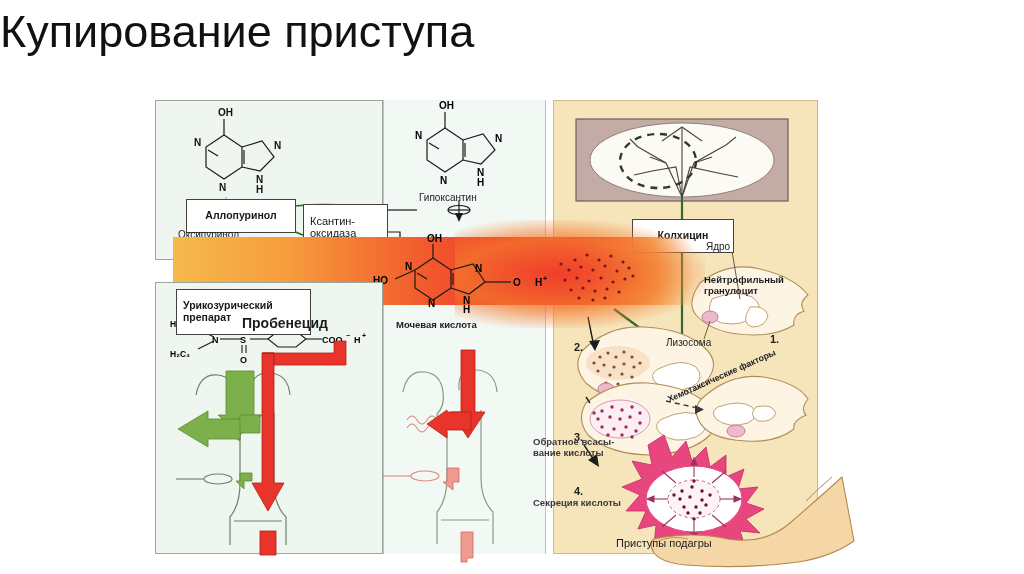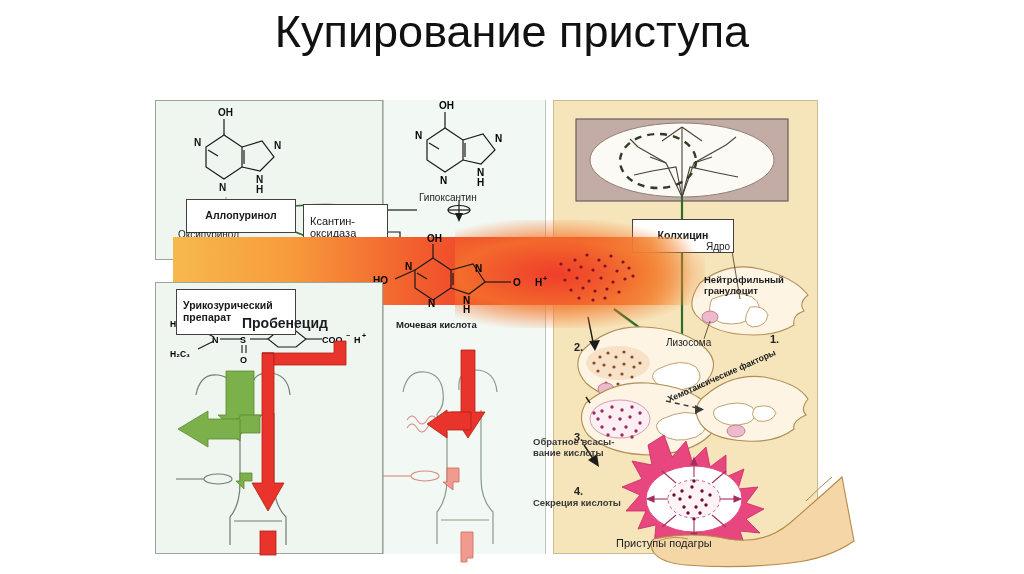--- a/index.html
+++ b/index.html
@@ -5,21 +5,21 @@
   html,body{margin:0;padding:0;}
   body{
     width:1024px;height:574px;
     background:#ffffff;
     font-family:"Liberation Sans", sans-serif;
     overflow:hidden;
     position:relative;
   }
   #page-title{
     position:absolute;left:0;top:6px;width:1024px;
-    text-align:center;
+    text-align:left;
     font-size:45px;
     font-weight:400;
     color:#111;
     letter-spacing:0px;
     font-family:"Liberation Sans", sans-serif;
   }
   #figure{
     position:absolute;left:155px;top:92px;width:725px;height:470px;
   }
   
@@ -438,21 +438,21 @@
         <polygon fill="#7cb04a" stroke="#5d8b34" stroke-width="0.8" points="52,136 52,128 22,146 52,164 52,156 84,156 84,136"></polygon>
         <polygon fill="#7cb04a" stroke="#5d8b34" stroke-width="0.8" points="84,190 96,190 96,198 88,198 88,206 80,198 84,198"></polygon>
       </g>
 
       <g>
         <polygon fill="#e8342a" stroke="#b32018" stroke-width="0.8" points="106,70 118,70 118,200 128,200 112,228 96,200 106,200"></polygon>
         <polygon fill="#e8342a" stroke="#b32018" stroke-width="0.8" points="106,70 178,70 178,58 190,58 190,82 118,82 118,70"></polygon>
         <rect x="104" y="248" width="16" height="24" fill="#e8342a" stroke="#b32018" stroke-width="0.8"></rect>
       </g>
     </svg>
-    <div class="lbl-box" style="left:20px;top:6px;width:120px;text-align:left;">Урикозурический
+    <div class="lbl-box" style="left:20px;top:6px;width:135px;text-align:left;">Урикозурический
 препарат</div>
     <div class="plain plain-b" style="left:86px;top:32px;font-size:14px;">Пробенецид</div>
   </div>
 
   <svg width="725" height="470">
     <g stroke="#8a9a8a" stroke-width="1.2" fill="none">
       <path d="M248 300 q4 -22 22 -20 q16 2 18 20 q2 14 -6 22"></path>
       <path d="M304 298 q-2 -20 16 -20 q20 0 22 22"></path>
       <path d="M282 322 q0 14 10 18"></path>
       <path d="M292 340 L292 386"></path>

